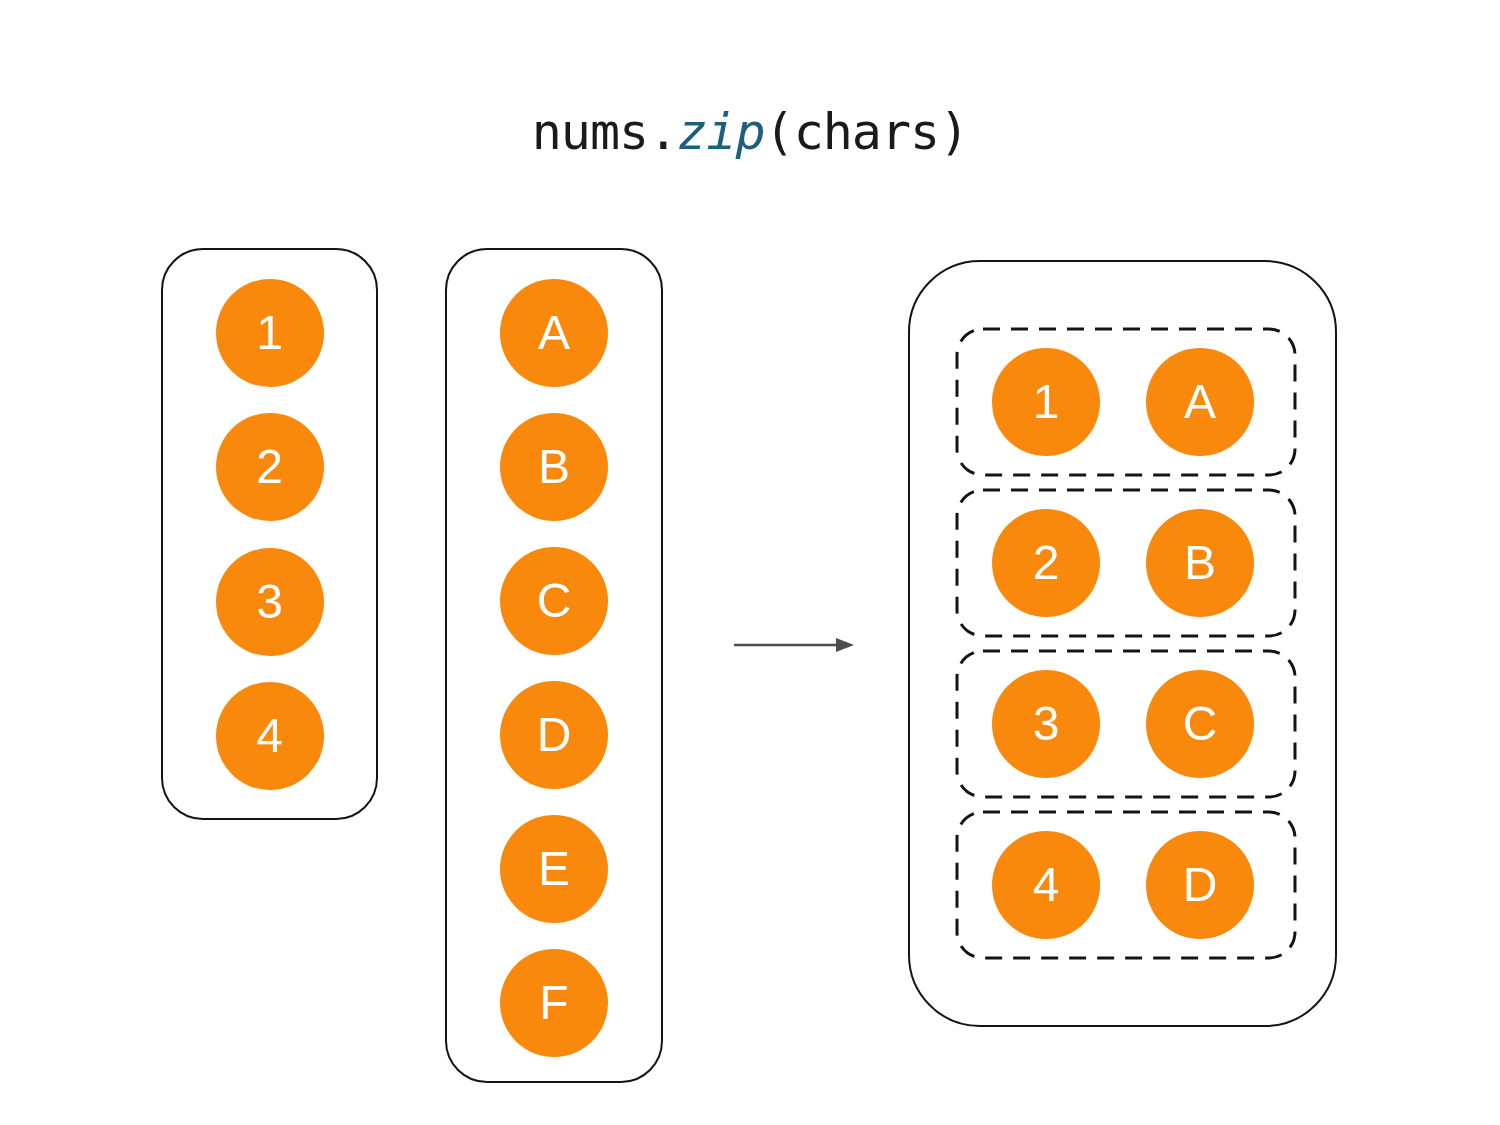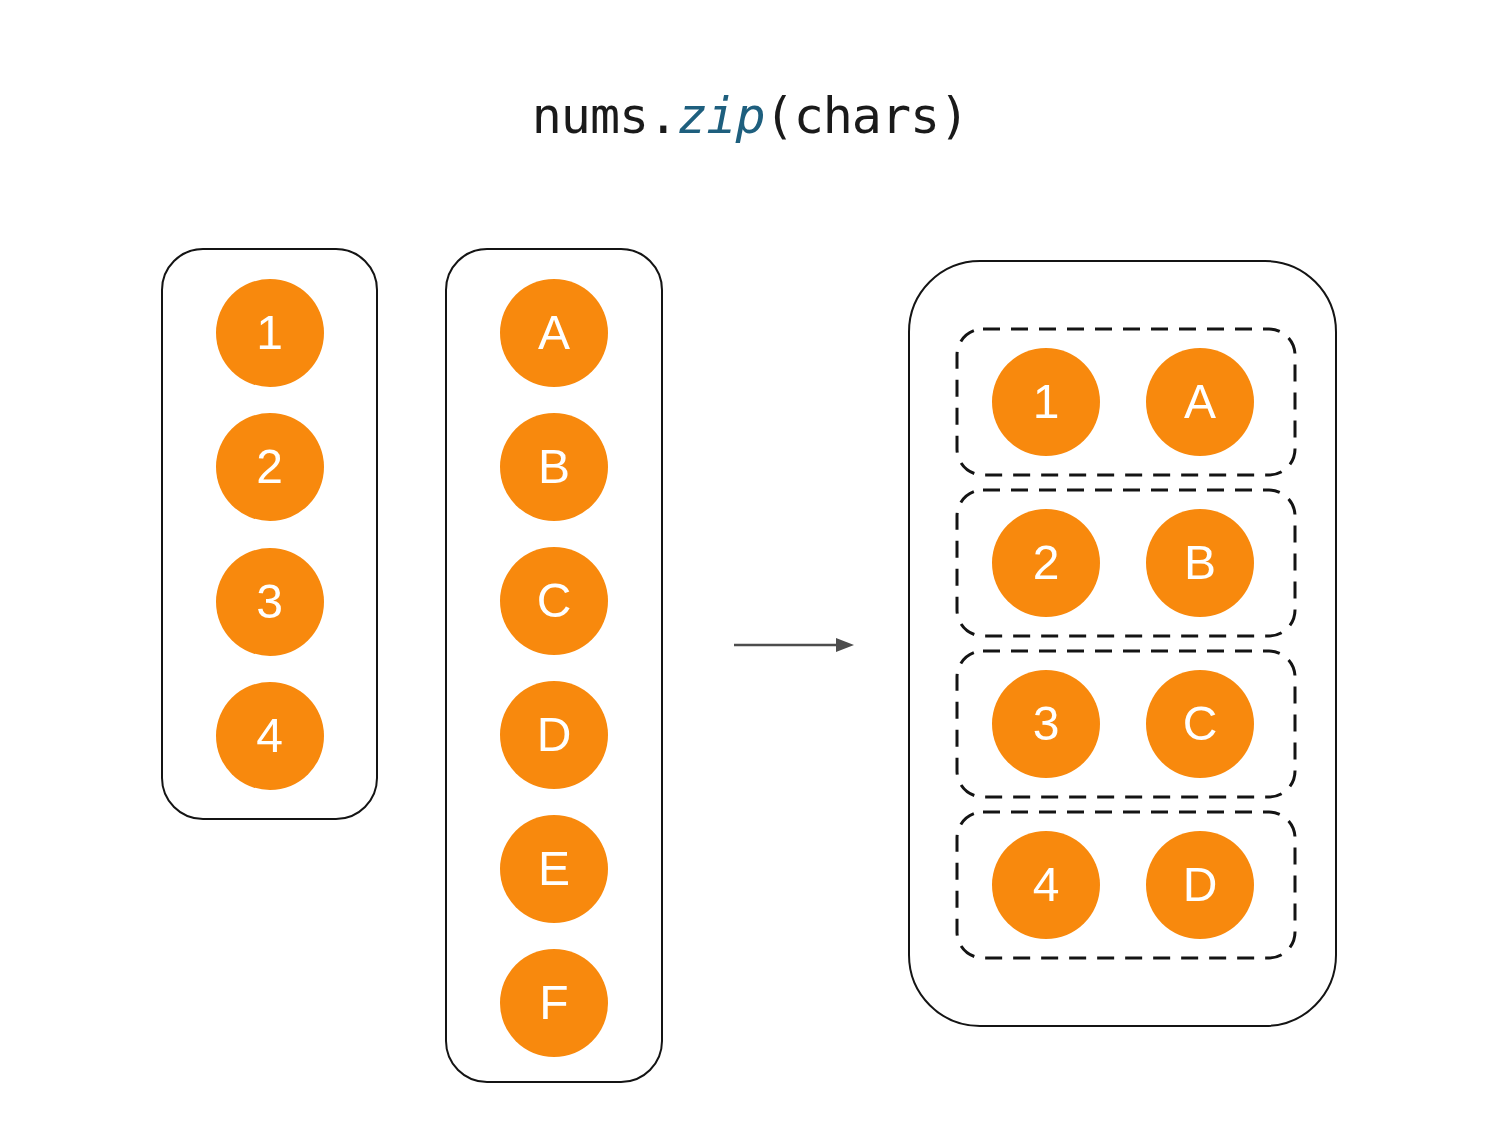--- a/index.html
+++ b/index.html
@@ -15,21 +15,21 @@
   html,body{background:#fff;}
   .canvas{
     position:relative;
     width:1500px;height:1125px;
     background:var(--bg);
     overflow:hidden;
     font-family:"Liberation Sans", sans-serif;
   }
   
   .title{
-    position:absolute;left:0;top:88px;width:1500px;
+    position:absolute;left:0;top:104px;width:1500px;
     text-align:center;
     font-family:"DejaVu Sans Mono", monospace;
     font-size:50px;line-height:56px;
     color:var(--code-color);
     letter-spacing:-1px;
     white-space:pre;
   }
   .title .method{
     color:var(--method-color);
     font-style:italic;

